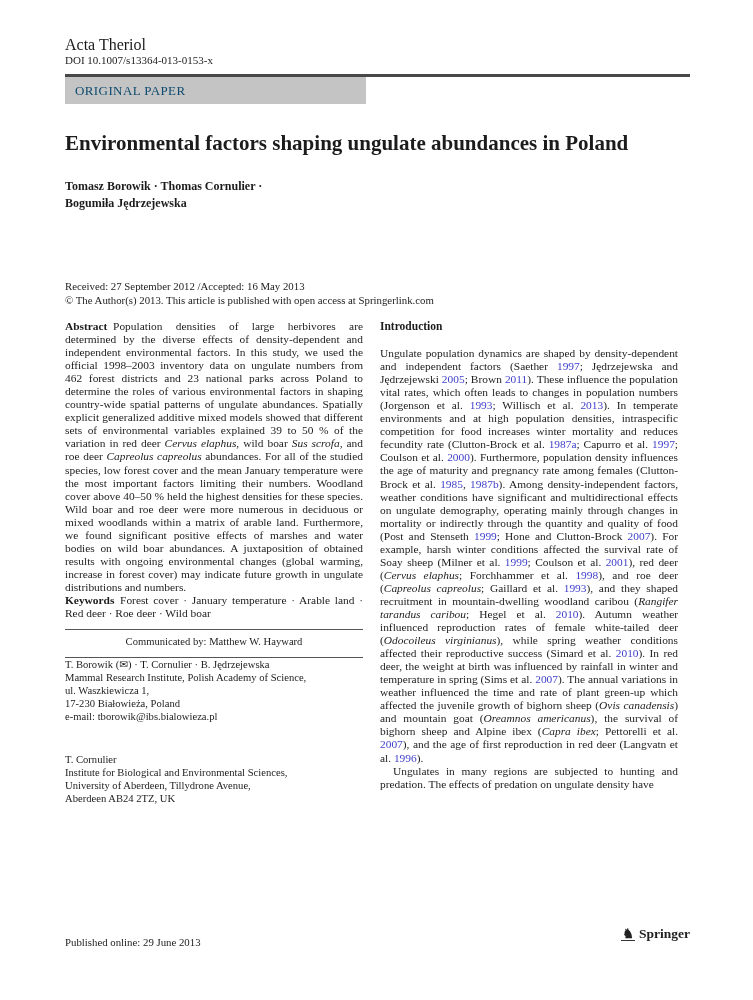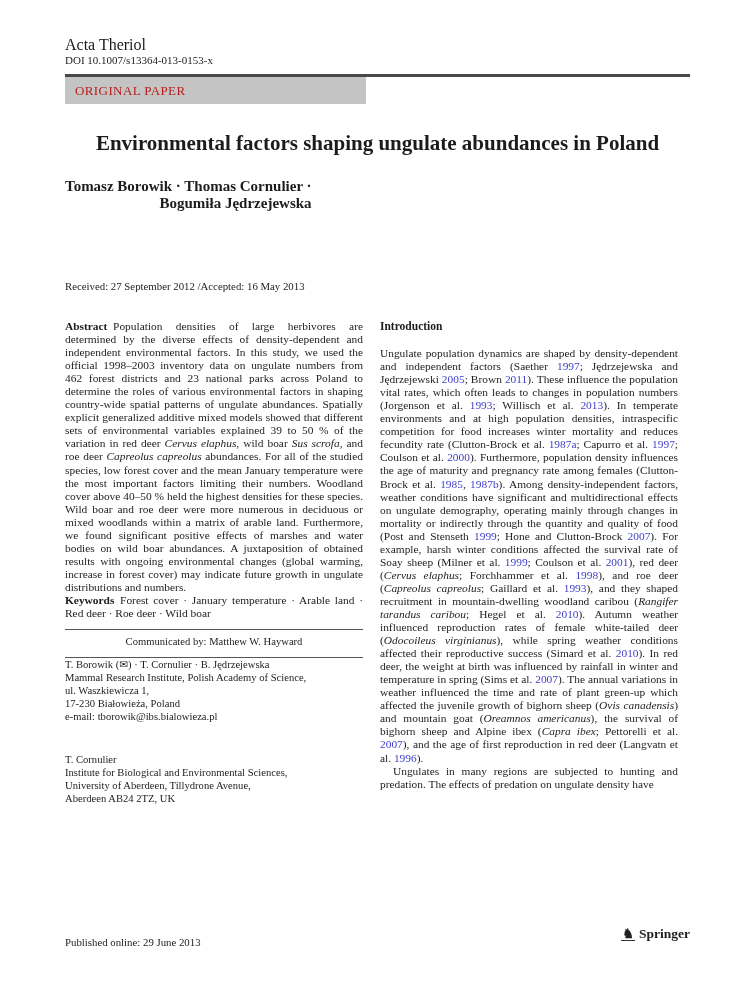--- a/index.html
+++ b/index.html
@@ -7,24 +7,24 @@
     position:relative;width:753px;height:1000px;background:#ffffff;overflow:hidden;
     font-family:"Liberation Serif",serif;color:#1c1c1c;
   }
   
   .journal-name{position:absolute;top:38px;left:65px;font-size:16px;line-height:14px;}
   .doi-line{position:absolute;top:53px;left:65px;font-size:11px;line-height:14px;}
   .top-rule{position:absolute;top:74px;left:65px;width:625px;height:3px;background:#484848;}
   .type-bar{
     position:absolute;top:77px;left:65px;width:301px;height:27px;background:#c4c4c4;
     display:flex;align-items:center;padding-left:10px;box-sizing:border-box;
-    font-size:13px;letter-spacing:0.4px;color:#b91c1c;
+    font-size:13px;letter-spacing:0.4px;color:#0c4a6e;
   }
   .page-title{position:absolute;top:130px;left:65px;width:625px;font-size:21px;font-weight:bold;line-height:26px;}
-  .authors{position:absolute;top:178px;left:65px;font-size:15px;font-weight:bold;line-height:16.5px;text-align:right;}
+  .authors{position:absolute;top:178px;left:65px;font-size:12px;font-weight:bold;line-height:16.5px;}
   .dates{position:absolute;top:279px;left:65px;font-size:10.8px;line-height:14.2px;}
   
   .columns{position:absolute;top:320px;left:65px;width:625px;display:flex;gap:17px;}
   .col{width:298px;font-size:11.4px;line-height:13.05px;text-align:justify;}
   .col p{margin:0;}
   .seg-b{font-weight:bold;}
   .seg-it{font-style:italic;}
   .ref{color:#3f3fca;}
   .keywords{margin-top:13px;}
   .fn-rule{border:none;border-top:1px solid #555;margin:9px 0 0 0;}
@@ -44,29 +44,30 @@
 </head>
 <body>
 
 <div class="page">
 
   <div class="journal-name">Acta Theriol</div>
   <div class="doi-line">DOI 10.1007/s13364-013-0153-x</div>
   <div class="top-rule"></div>
   <div class="type-bar">ORIGINAL PAPER</div>
 
-  <h1 class="page-title" style="margin:0;text-align:center;">Environmental factors shaping ungulate abundances in Poland</h1>
+  <h1 class="page-title" style="margin:0;">Environmental factors shaping ungulate abundances in Poland</h1>
 
   <div class="authors">
     <span>Tomasz Borowik · Thomas Cornulier ·</span><br>
     <span>Bogumiła Jędrzejewska</span>
   </div>
 
   <div class="dates">
     <span>Received: 27 September 2012 /Accepted: 16 May 2013</span><br>
+    <span>© The Author(s) 2013. This article is published with open access at Springerlink.com</span>
   </div>
 
   <div class="columns">
 
     <div class="col">
       <p><span class="seg-b">Abstract</span><span class="seg-plain"> Population densities of large herbivores are determined by the diverse effects of density-dependent and independent environmental factors. In this study, we used the official 1998–2003 inventory data on ungulate numbers from 462 forest districts and 23 national parks across Poland to determine the roles of various environmental factors in shaping country-wide spatial patterns of ungulate abundances. Spatially explicit generalized additive mixed models showed that different sets of environmental variables explained 39 to 50 % of the variation in red deer </span><span class="seg-it">Cervus elaphus</span><span class="seg-plain">, wild boar </span><span class="seg-it">Sus scrofa</span><span class="seg-plain">, and roe deer </span><span class="seg-it">Capreolus capreolus</span><span class="seg-plain"> abundances. For all of the studied species, low forest cover and the mean January temperature were the most important factors limiting their numbers. Woodland cover above 40–50 % held the highest densities for these species. Wild boar and roe deer were more numerous in deciduous or mixed woodlands within a matrix of arable land. Furthermore, we found significant positive effects of marshes and water bodies on wild boar abundances. A juxtaposition of obtained results with ongoing environmental changes (global warming, increase in forest cover) may indicate future growth in ungulate distributions and numbers.</span></p>
       <p class="keywords"><span class="seg-b">Keywords</span><span class="seg-plain"> Forest cover · January temperature · Arable land · Red deer · Roe deer · Wild boar</span></p>
       <hr class="fn-rule">
       <div class="communicated">Communicated by: Matthew W. Hayward</div>
       <hr class="fn-rule">

